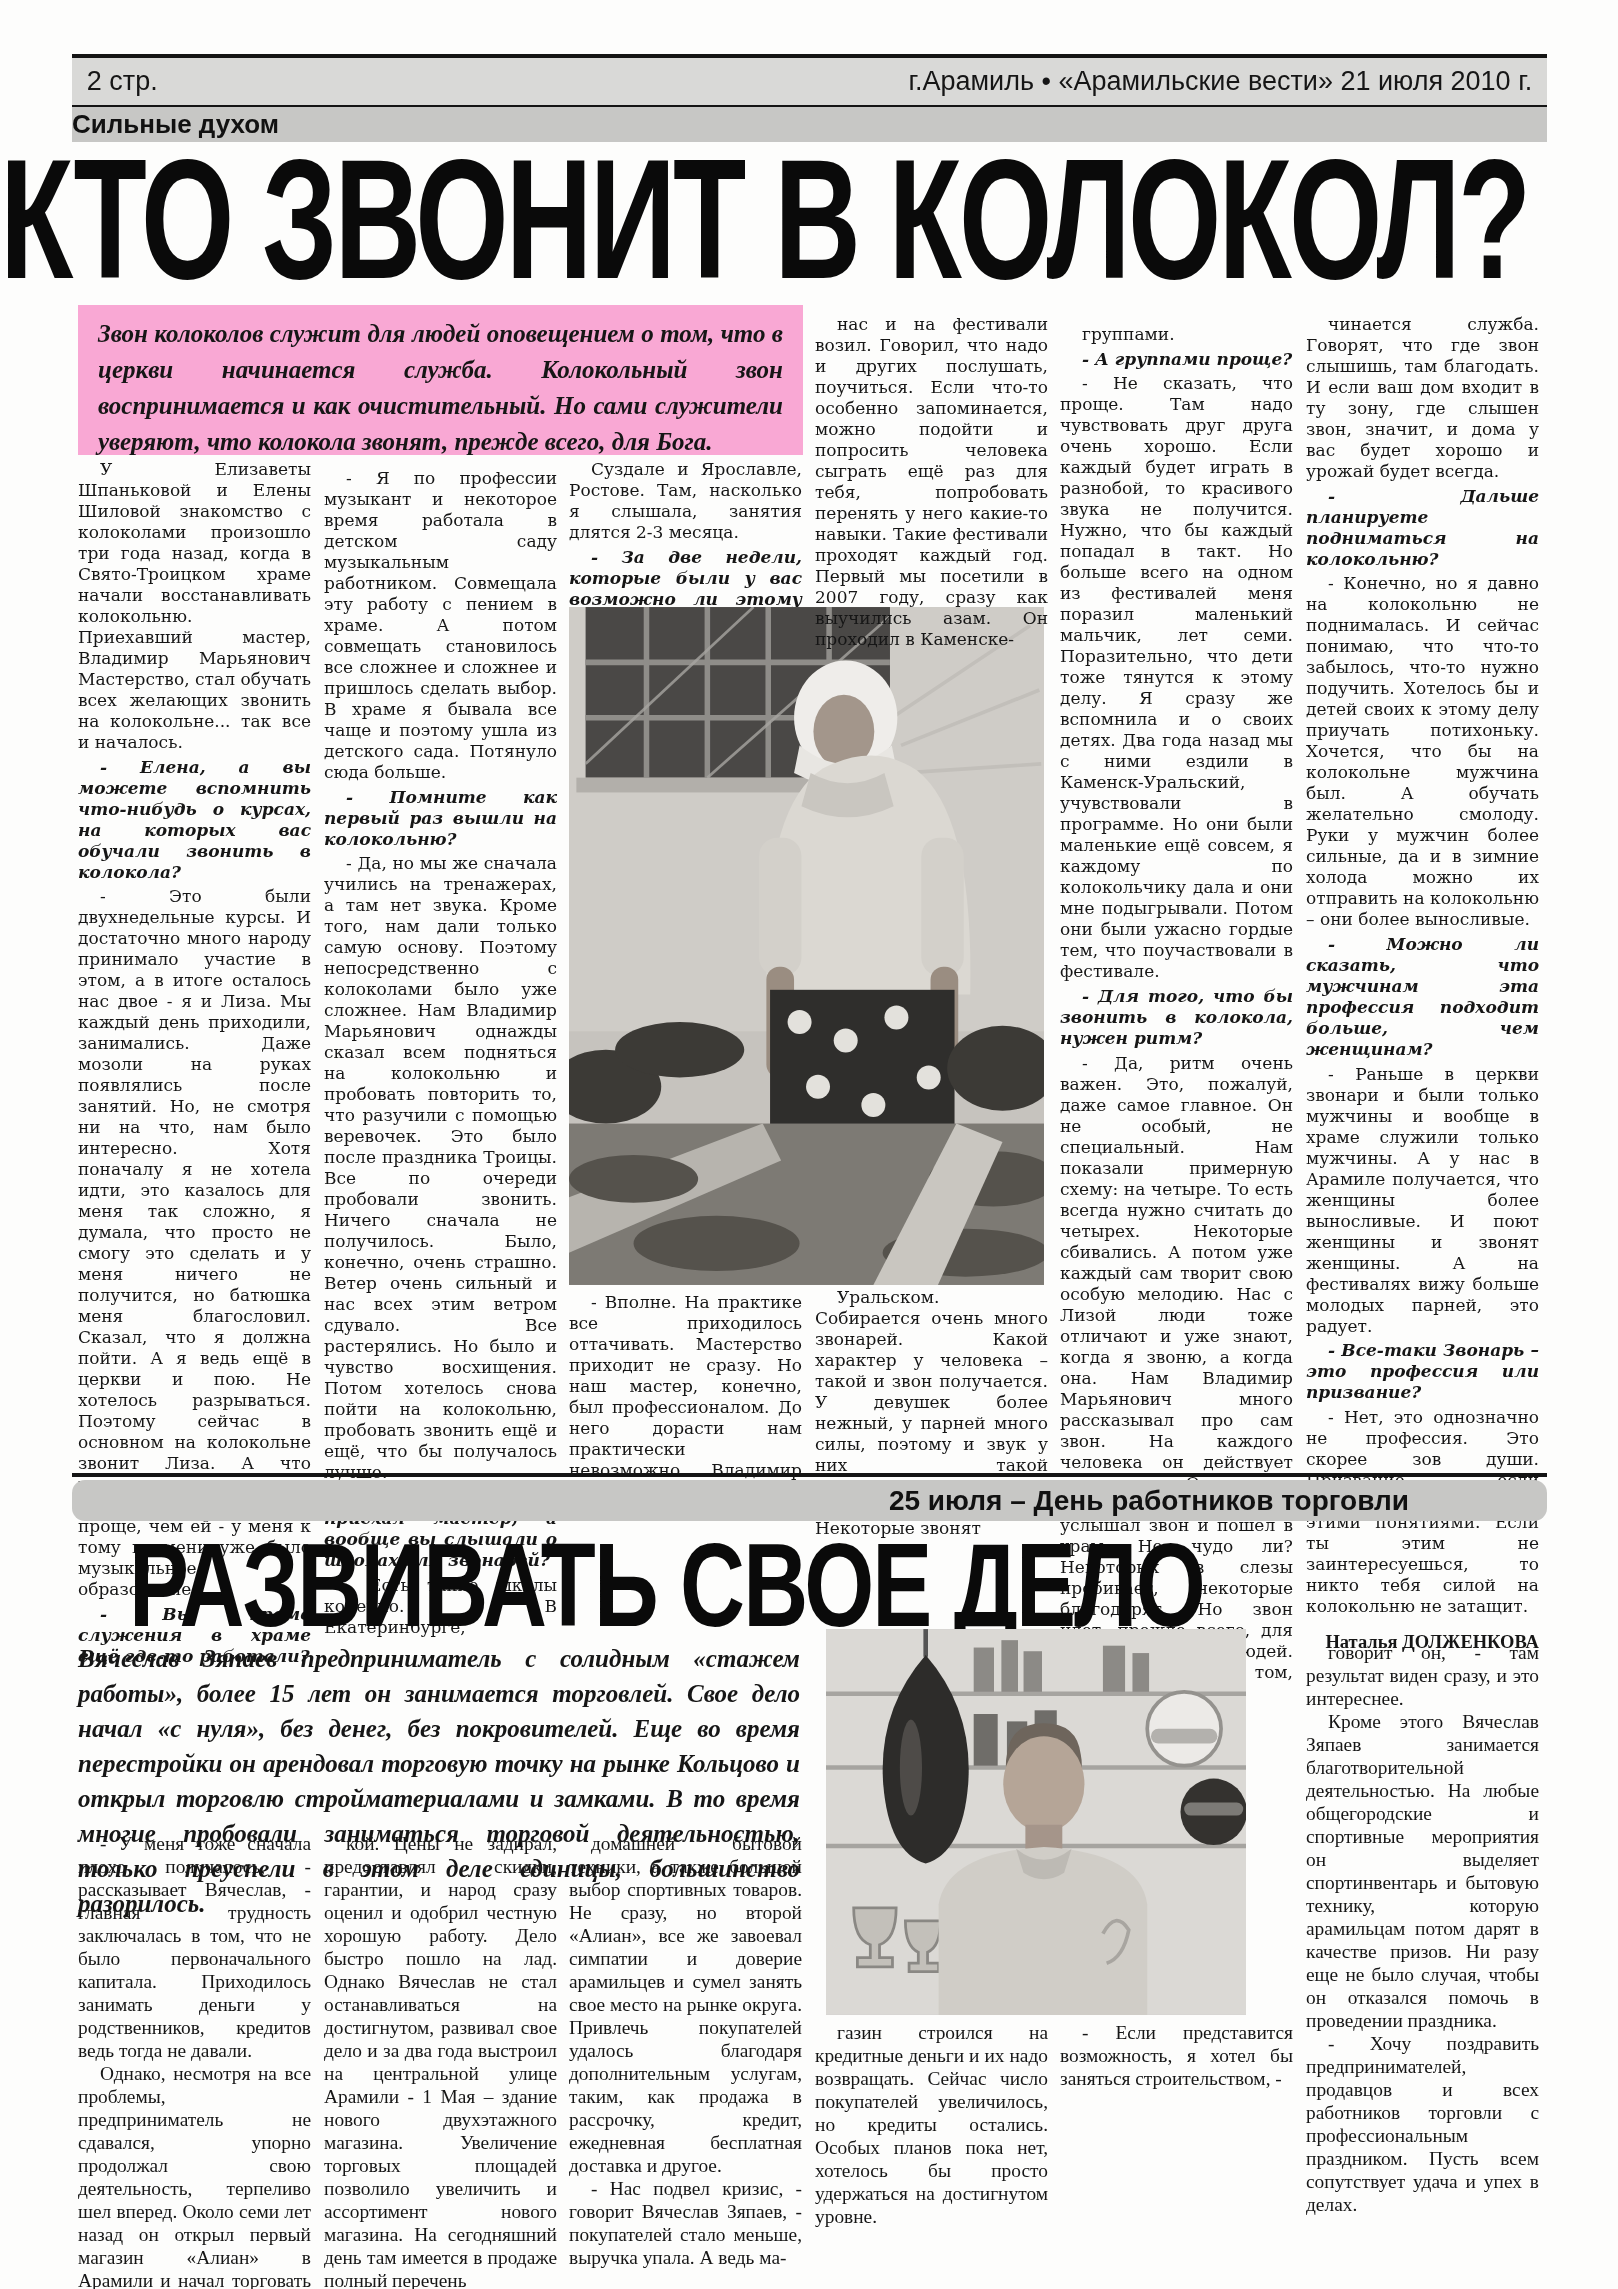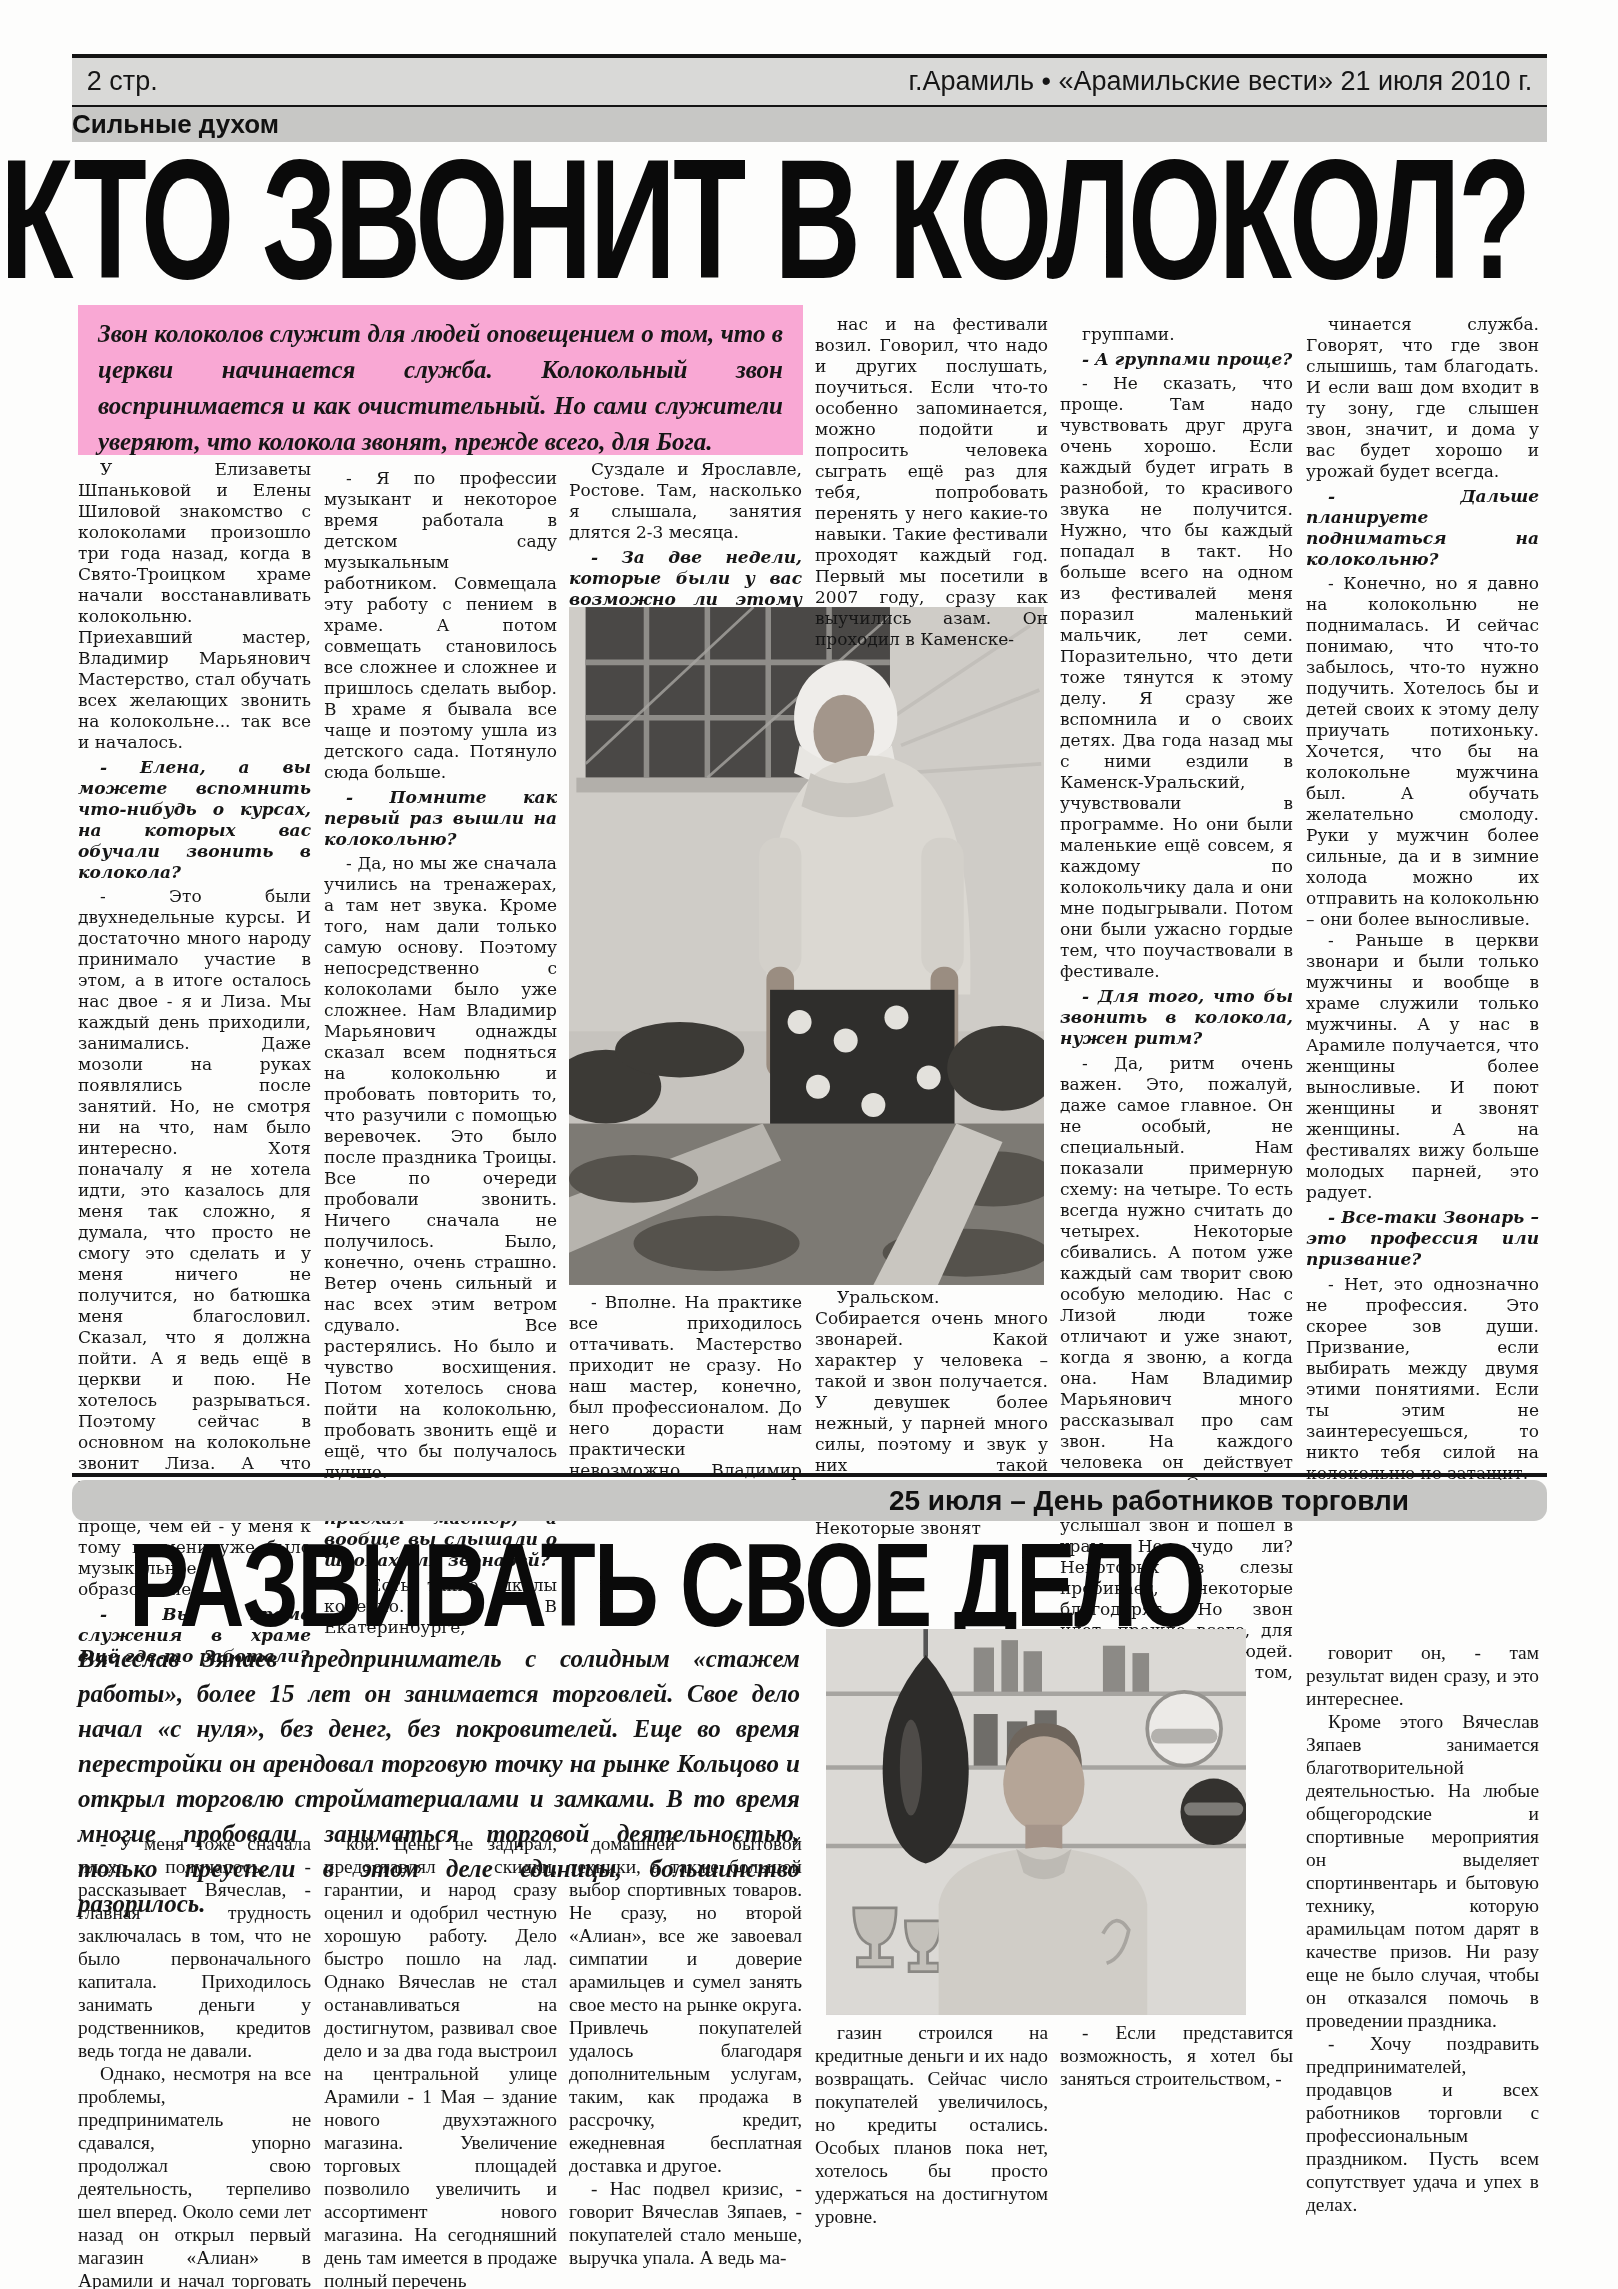--- a/index.html
+++ b/index.html
@@ -162,20 +162,21 @@
       <p class="p">группами.</p>
       <p class="q">- А группами проще?</p>
       <p class="p">- Не сказать, что проще. Там надо чувствовать друг друга очень хорошо. Если каждый будет играть в разнобой, то красивого звука не получится. Нужно, что бы каждый попадал в такт. Но больше всего на одном из фестивалей меня поразил маленький мальчик, лет семи. Поразительно, что дети тоже тянутся к этому делу. Я сразу же вспомнила и о своих детях. Два года назад мы с ними ездили в Каменск-Уральский, учувствовали в программе. Но они были маленькие ещё совсем, я каждому по колокольчику дала и они мне подыгрывали. Потом они были ужасно гордые тем, что поучаствовали в фестивале.</p>
       <p class="q">- Для того, что бы звонить в колокола, нужен ритм?</p>
       <p class="p">- Да, ритм очень важен. Это, пожалуй, даже самое главное. Он не особый, не специальный. Нам показали примерную схему: на четыре. То есть всегда нужно считать до четырех. Некоторые сбивались. А потом уже каждый сам творит свою особую мелодию. Нас с Лизой люди тоже отличают и уже знают, когда я звоню, а когда она. Нам Владимир Марьянович много рассказывал про сам звон. На каждого человека он действует по-разному. Один шел, шел, вдруг остановился, услышал звон и пошел в храм. Не чудо ли? Некоторых в слезы пробивает, некоторые благодарят. Но звон идет, прежде всего, для Бога, а не для людей. Звон оповещает о том, что на-</p>
     </div>
   <div class="abs col a1" style="left:1306px;top:314px;width:233px;height:1165px;">
       <p class="p">чинается служба. Говорят, что где звон слышишь, там благодать. И если ваш дом входит в ту зону, где слышен звон, значит, и дома у вас будет хорошо и урожай будет всегда.</p>
       <p class="q">- Дальше планируете подниматься на колокольню?</p>
       <p class="p">- Конечно, но я давно на колокольню не поднималась. И сейчас понимаю, что что-то забылось, что-то нужно подучить. Хотелось бы и детей своих к этому делу приучать потихоньку. Хочется, что бы на колокольне мужчина был. А обучать желательно смолоду. Руки у мужчин более сильные, да и в зимние холода можно их отправить на колокольню – они более выносливые.</p>
+      <p class="q">- Можно ли сказать, что мужчинам эта профессия подходит больше, чем женщинам?</p>
       <p class="p">- Раньше в церкви звонари и были только мужчины и вообще в храме служили только мужчины. А у нас в Арамиле получается, что женщины более выносливые. И поют женщины и звонят женщины. А на фестивалях вижу больше молодых парней, это радует.</p>
       <p class="q">- Все-таки Звонарь – это профессия или призвание?</p>
       <p class="p">- Нет, это однозначно не профессия. Это скорее зов души. Призвание, если выбирать между двумя этими понятиями. Если ты этим не заинтересуешься, то никто тебя силой на колокольню не затащит.</p>
       <p class="author">Наталья ДОЛЖЕНКОВА</p>
     </div>
 
   <div id="rule-2" class="abs"></div>
   <div id="section-bar-2" class="abs section-bar">
     <span>25 июля – День работников торговли</span>
   </div>

